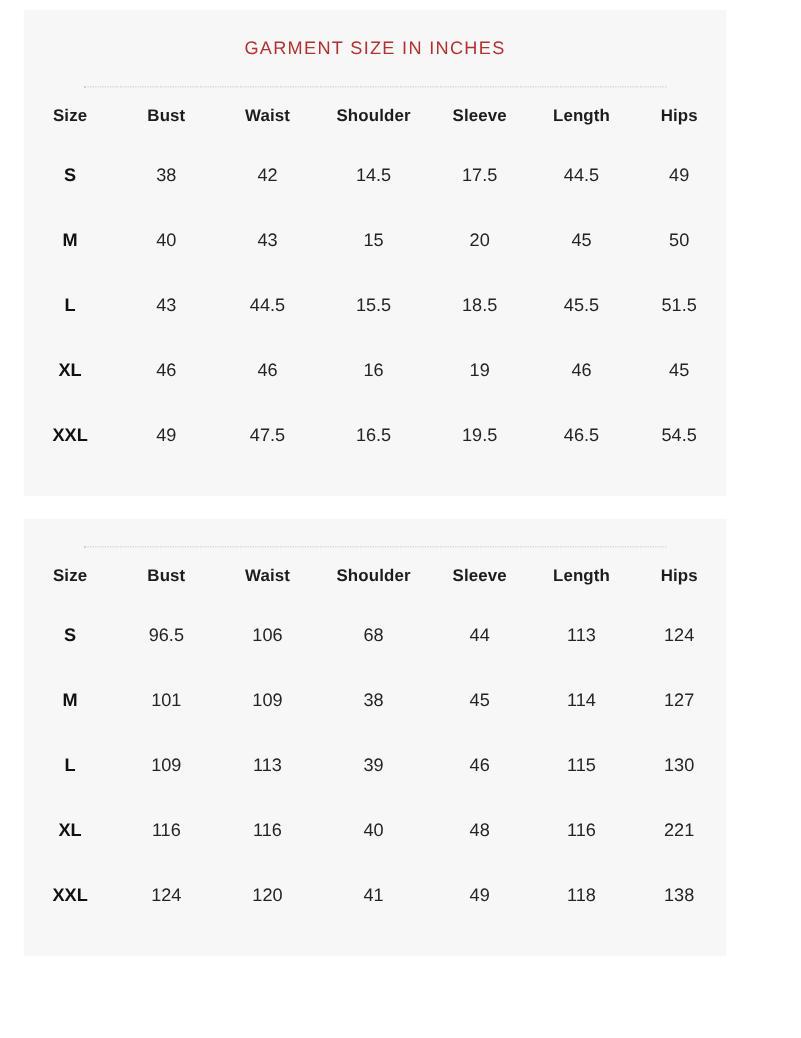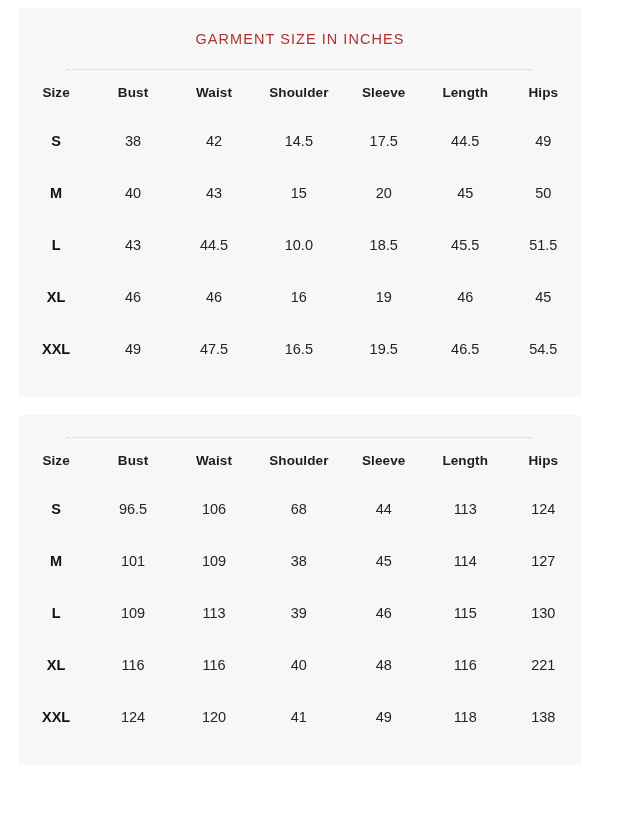--- a/index.html
+++ b/index.html
@@ -149,21 +149,21 @@
             <td>43</td>
             <td>15</td>
             <td>20</td>
             <td>45</td>
             <td>50</td>
           </tr>
           <tr>
             <td class="size-cell">L</td>
             <td>43</td>
             <td>44.5</td>
-            <td>10.0</td>
+            <td>15.5</td>
             <td>18.5</td>
             <td>45.5</td>
             <td>51.5</td>
           </tr>
           <tr>
             <td class="size-cell">XL</td>
             <td>46</td>
             <td>46</td>
             <td>16</td>
             <td>19</td>

